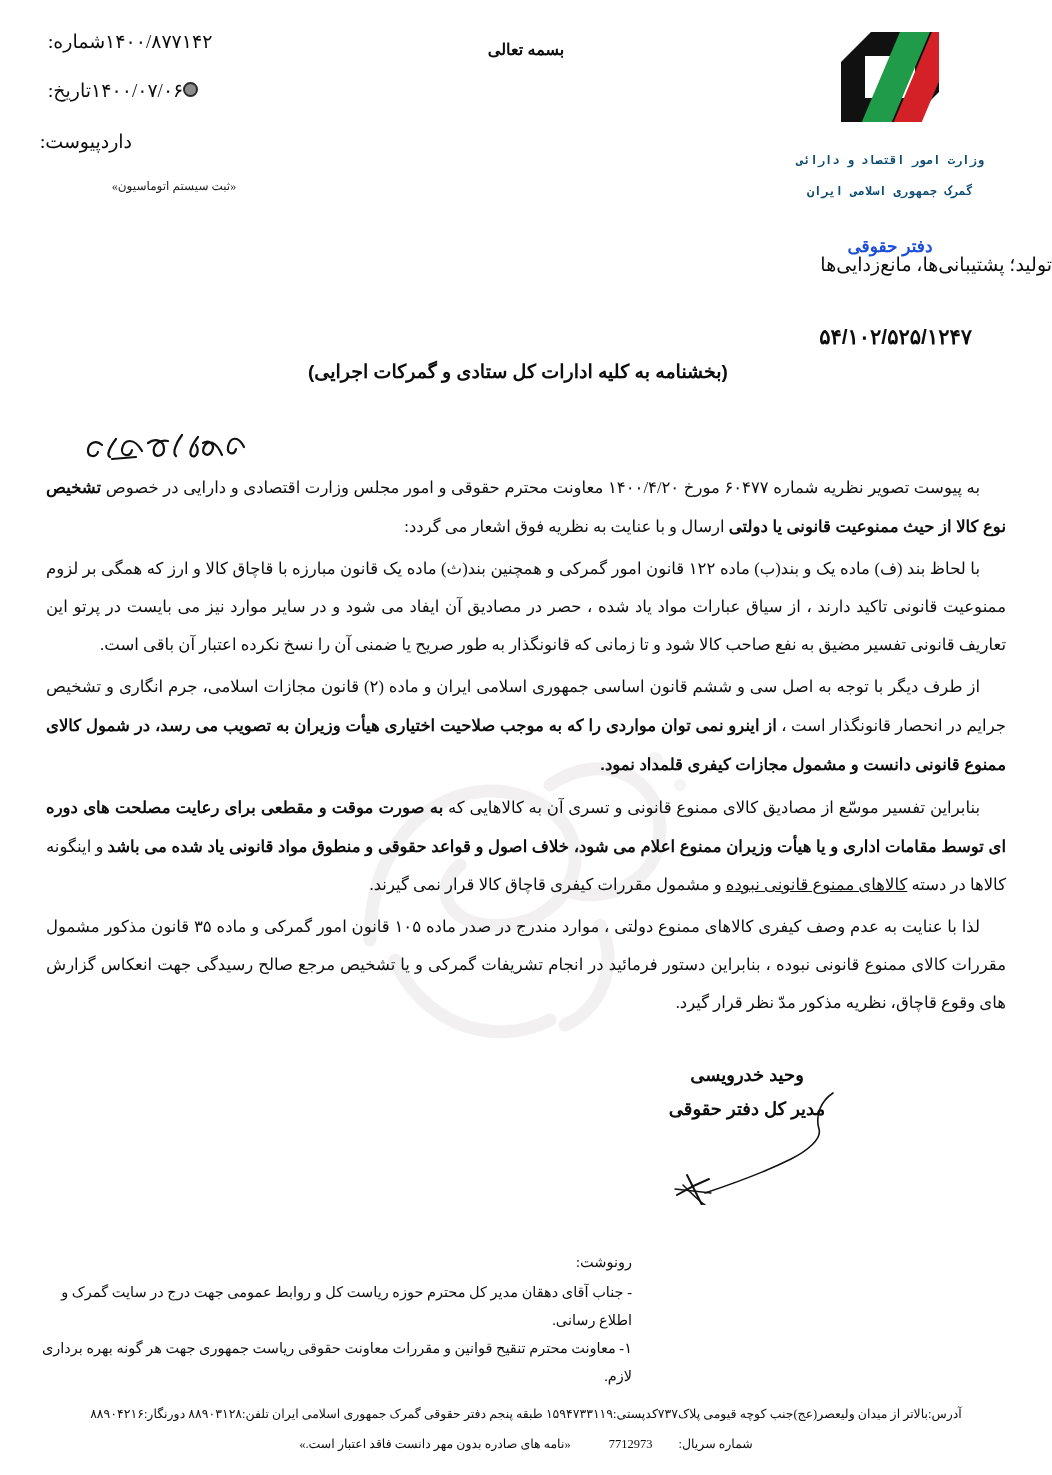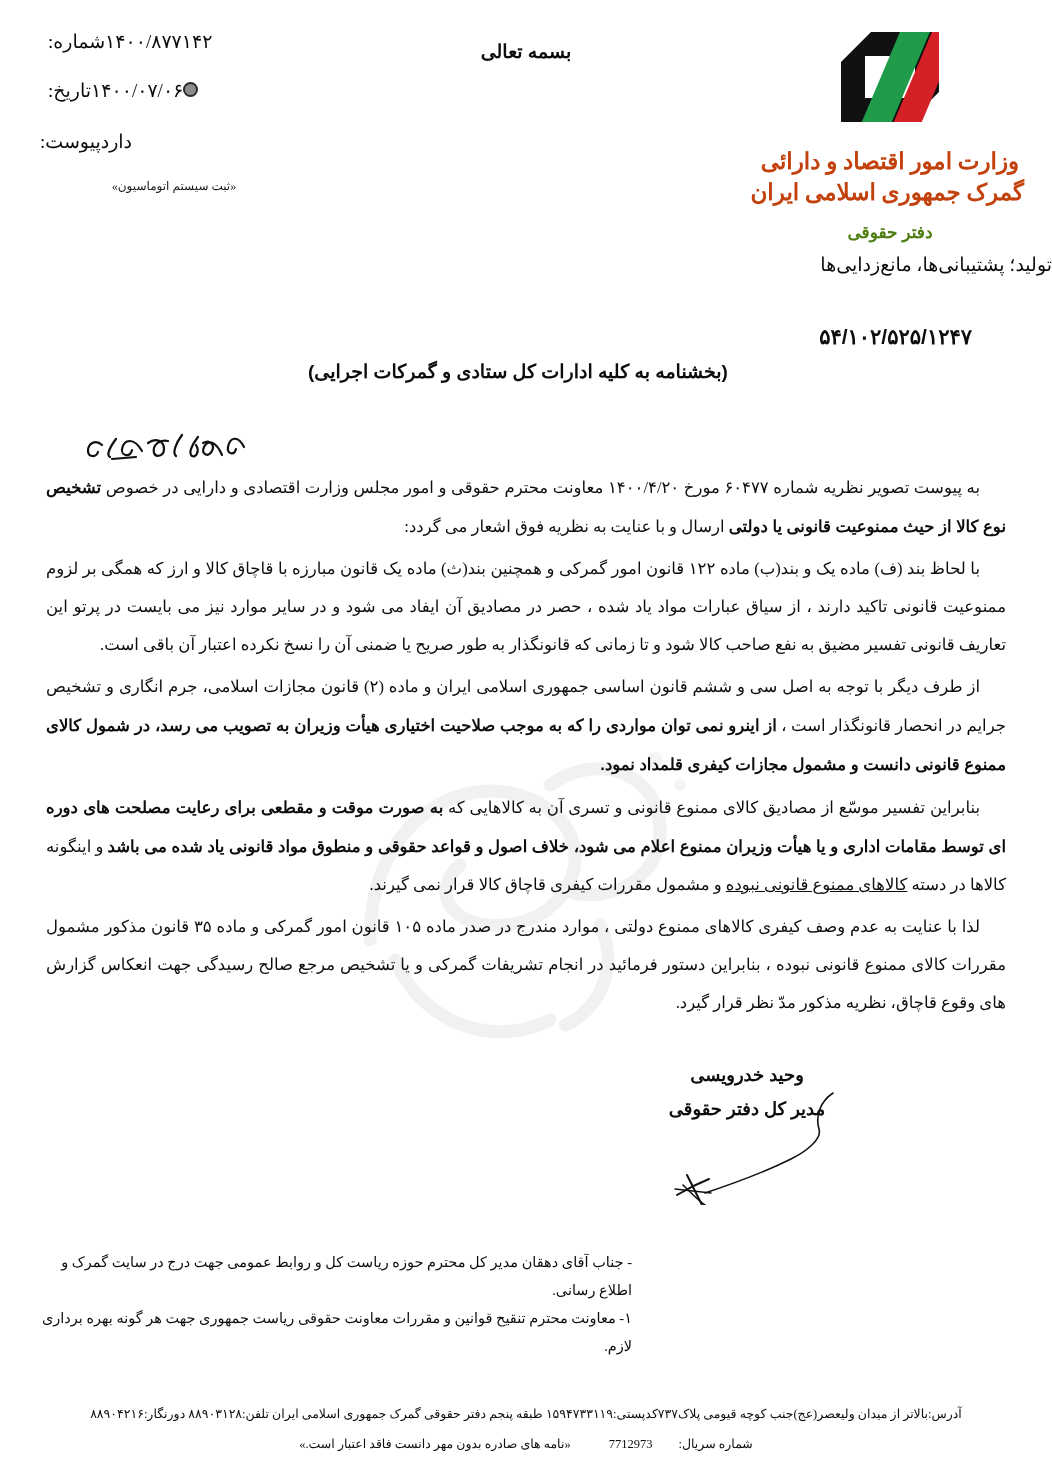--- a/index.html
+++ b/index.html
@@ -39,44 +39,44 @@
     top: 18px;
     width: 268px;
     text-align: center;
   }
   .logo-wrap {
     width: 130px;
     height: 118px;
     margin: 0 auto 10px auto;
   }
   .org-line {
-    font-family: Liberation Serif, serif;
-    font-weight: bold;
-    font-size: 23px;
+    font-family: Liberation Mono, monospace;
+    font-weight: bold;
+    font-size: 12px;
     line-height: 31px;
-    color: #c2410c;
+    color: #0c4a6e;
     white-space: nowrap;
   }
   .dept-line {
     font-family: "Liberation Sans", sans-serif;
     font-weight: bold;
     font-size: 17px;
-    margin-top: 14px;
-    color: #4d7c0f;
+    margin-top: 28px;
+    color: #1d4ed8;
   }
 
   .basmala {
     position: absolute;
     left: 0;
     right: 0;
     top: 40px;
     text-align: center;
     font-family: "Liberation Sans", sans-serif;
     font-weight: bold;
-    font-size: 19px;
+    font-size: 16px;
   }
 
   .hdr-left {
     position: absolute;
     left: 34px;
     top: 30px;
     width: 290px;
     text-align: left;
   }
   .meta-row {
@@ -344,20 +344,21 @@
     <g fill="none" stroke="#111111" stroke-width="1.6" stroke-linecap="round">
       <path d="M176 18 C164 26, 158 40, 162 54 C165 64, 150 76, 134 84 C106 98, 72 110, 48 118"></path>
       <path d="M30 100 C36 112, 42 124, 46 132" stroke-width="2"></path>
       <path d="M20 120 C30 114, 42 108, 52 104" stroke-width="2"></path>
       <path d="M26 110 C34 118, 42 126, 48 130" stroke-width="1.6"></path>
       <path d="M18 114 L54 118" stroke-width="1.3"></path>
     </g>
   </svg>
 
   <div class="copies">
+    <div class="cc-title">رونوشت:</div>
     <div>- جناب آقای دهقان مدیر کل محترم حوزه ریاست کل و روابط عمومی جهت درج در سایت گمرک و اطلاع رسانی.</div>
     <div>۱- معاونت محترم تنقیح قوانین و مقررات معاونت حقوقی ریاست جمهوری جهت هر گونه بهره برداری لازم.</div>
   </div>
 
   <div class="footer">
     <div>آدرس:بالاتر از میدان ولیعصر(عج)جنب کوچه قیومی پلاک۷۳۷کدپستی:۱۵۹۴۷۳۳۱۱۹ طبقه پنجم دفتر حقوقی گمرک جمهوری اسلامی ایران تلفن:۸۸۹۰۳۱۲۸ دورنگار:۸۸۹۰۴۲۱۶</div>
     <div class="footer-row2">
       <span class="serial-wrap">
         <span class="serial-label">شماره سریال:</span><span>7712973</span>
       </span>

